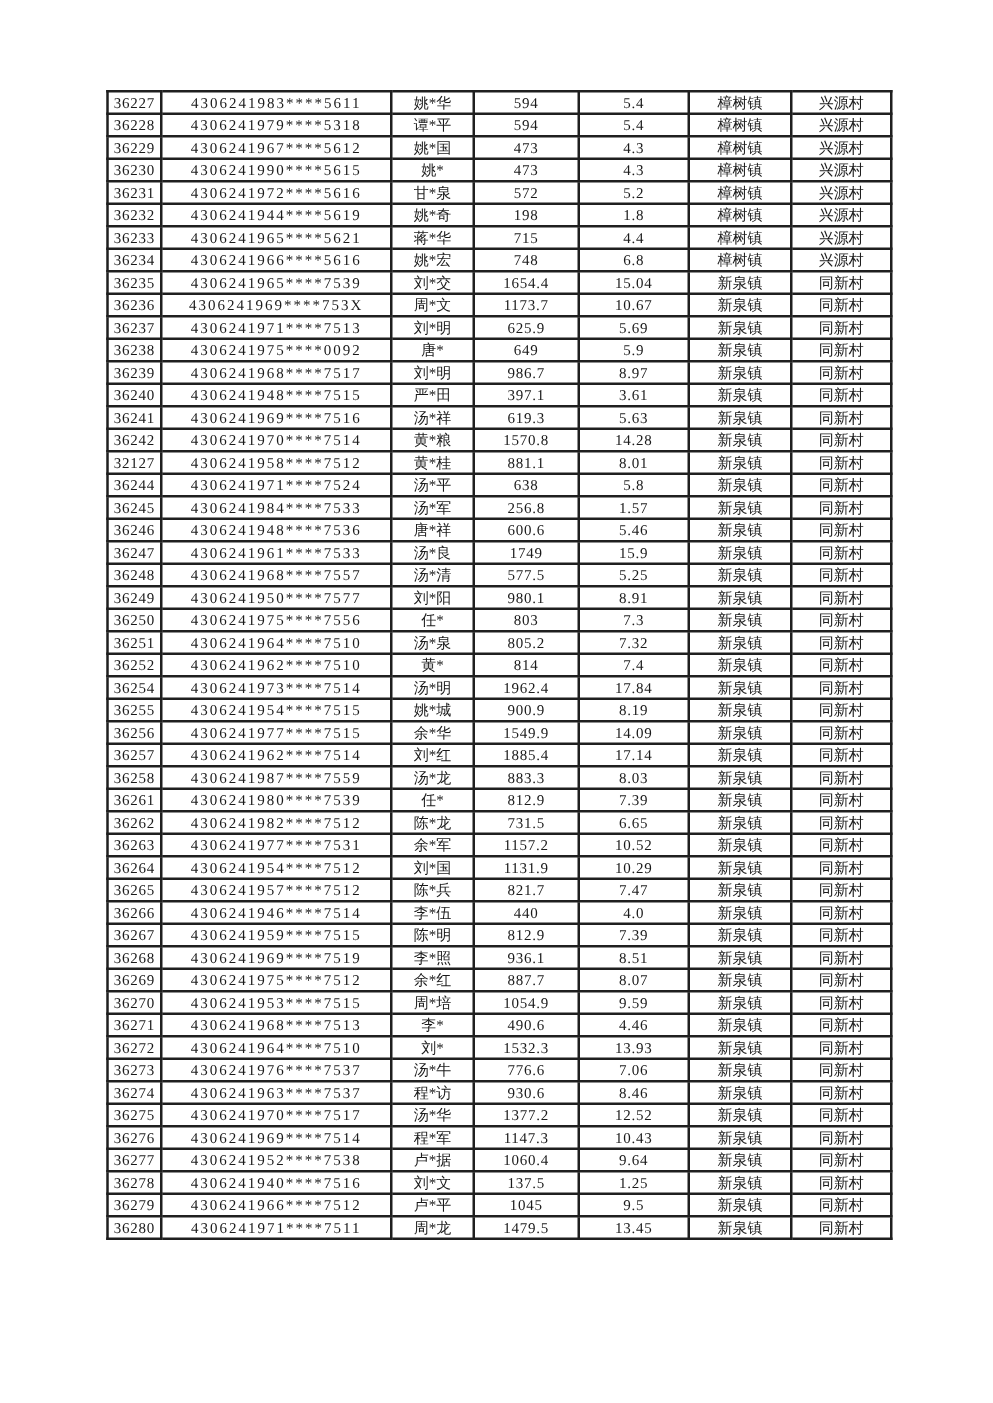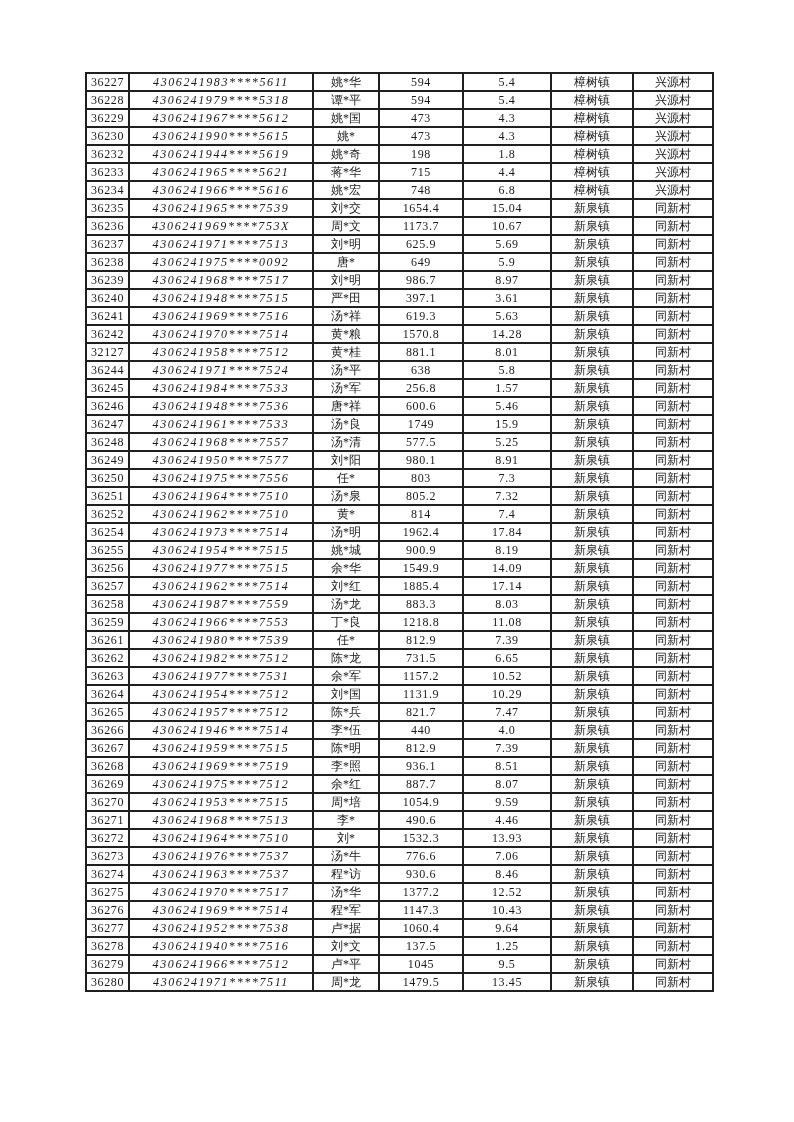--- a/index.html
+++ b/index.html
@@ -31,21 +31,21 @@
     text-align: center;
     vertical-align: middle;
     font-size: 12px;
     line-height: 14px;
     white-space: nowrap;
     overflow: hidden;
     color: #1a1a1a;
   }
   table.records tr { height: 18px; }
   td.c-serial { letter-spacing: 0.6px; }
-  td.c-id     { letter-spacing: 1.6px; font-style: italic; }
+  td.c-id     { letter-spacing: 1.6px; }
   td.c-amount, td.c-rate { letter-spacing: 0.6px; }
 </style>
 </head>
 <body>
 
 <div class="page">
   <table class="records">
     <colgroup>
       <col style="width:43px">
       <col style="width:184px">
@@ -86,20 +86,29 @@
         <tr>
     <td class="c-serial">36230</td>
     <td class="c-id">4306241990****5615</td>
     <td class="c-name">姚*</td>
     <td class="c-amount">473</td>
     <td class="c-rate">4.3</td>
     <td class="c-town">樟树镇</td>
     <td class="c-village">兴源村</td>
   </tr>
         <tr>
+    <td class="c-serial">36231</td>
+    <td class="c-id">4306241972****5616</td>
+    <td class="c-name">甘*泉</td>
+    <td class="c-amount">572</td>
+    <td class="c-rate">5.2</td>
+    <td class="c-town">樟树镇</td>
+    <td class="c-village">兴源村</td>
+  </tr>
+        <tr>
     <td class="c-serial">36232</td>
     <td class="c-id">4306241944****5619</td>
     <td class="c-name">姚*奇</td>
     <td class="c-amount">198</td>
     <td class="c-rate">1.8</td>
     <td class="c-town">樟树镇</td>
     <td class="c-village">兴源村</td>
   </tr>
         <tr>
     <td class="c-serial">36233</td>
@@ -320,29 +329,20 @@
         <tr>
     <td class="c-serial">36258</td>
     <td class="c-id">4306241987****7559</td>
     <td class="c-name">汤*龙</td>
     <td class="c-amount">883.3</td>
     <td class="c-rate">8.03</td>
     <td class="c-town">新泉镇</td>
     <td class="c-village">同新村</td>
   </tr>
         <tr>
-    <td class="c-serial">36259</td>
-    <td class="c-id">4306241966****7553</td>
-    <td class="c-name">丁*良</td>
-    <td class="c-amount">1218.8</td>
-    <td class="c-rate">11.08</td>
-    <td class="c-town">新泉镇</td>
-    <td class="c-village">同新村</td>
-  </tr>
-        <tr>
     <td class="c-serial">36261</td>
     <td class="c-id">4306241980****7539</td>
     <td class="c-name">任*</td>
     <td class="c-amount">812.9</td>
     <td class="c-rate">7.39</td>
     <td class="c-town">新泉镇</td>
     <td class="c-village">同新村</td>
   </tr>
         <tr>
     <td class="c-serial">36262</td>

